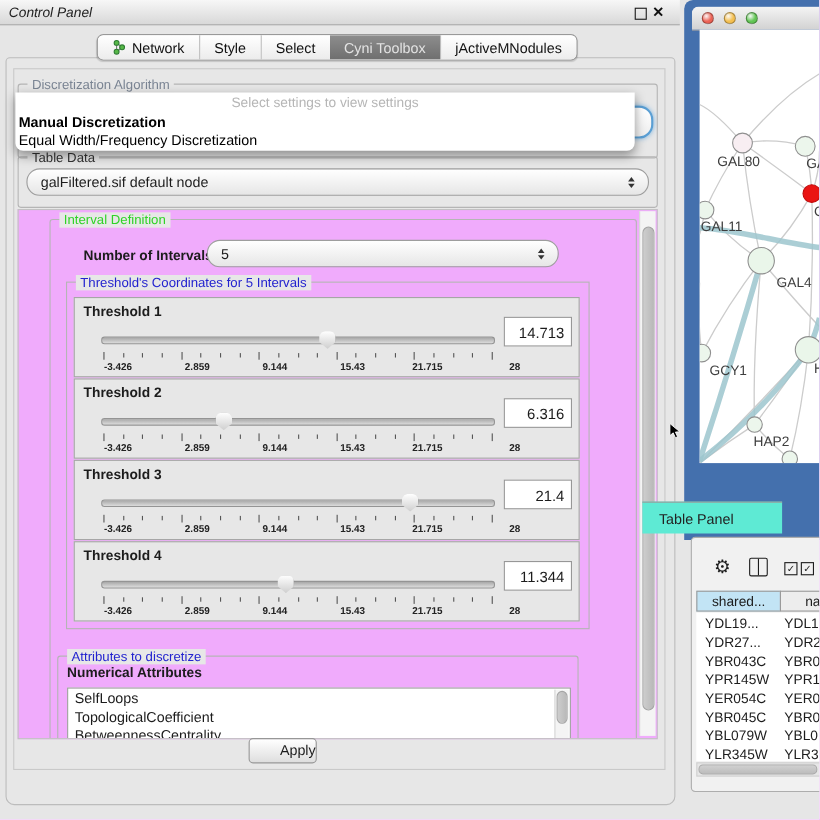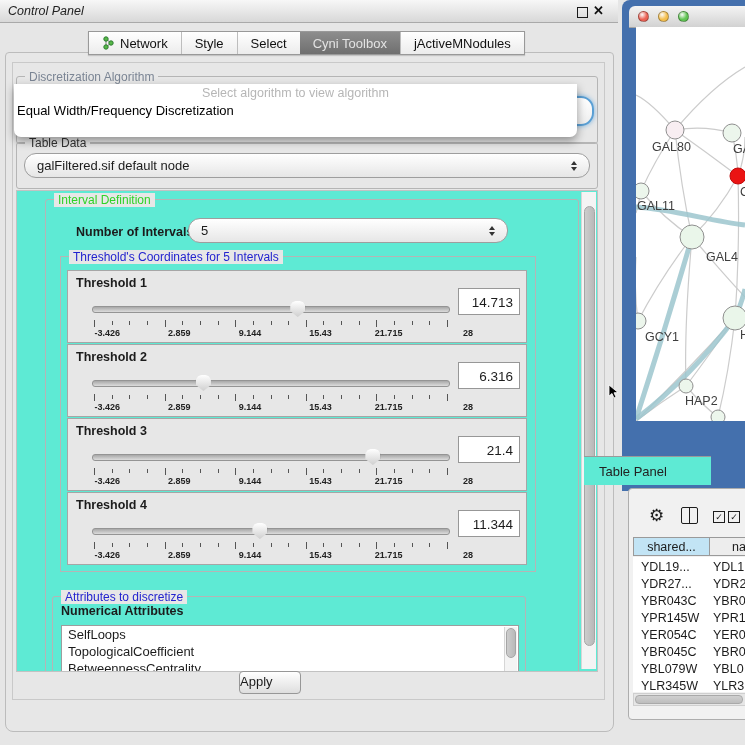--- a/index.html
+++ b/index.html
@@ -12,21 +12,21 @@
     background:linear-gradient(#f7f7f7,#d8d8d8);border-bottom:1px solid #a9a9a9;}
   #win-title{left:8px;top:4px;font-size:12.5px;color:#222;font-style:italic;}
   #float-icon{left:577px;top:7px;width:9px;height:9px;border:1.5px solid #1a1a1a;background:transparent;}
   #close-icon{left:593px;top:3px;font-size:13px;font-weight:900;color:#111;}
 
   #panel-outer{left:5px;top:52px;width:607px;height:678px;background:#e7e7e7;
     border:1px solid #bcbcbc;border-radius:4px 4px 8px 8px;}
   #panel-inner{left:12px;top:62px;width:591px;height:636px;border:1px solid #c9c9c9;background:#e7e7e7;}
 
   
-  .tabstrip{display:flex;border:1px solid #999;border-radius:0;overflow:hidden;background:#fff;
+  .tabstrip{display:flex;border:1px solid #999;border-radius:6px;overflow:hidden;background:#fff;
     height:22px;box-shadow:0 1px 1px rgba(0,0,0,.15);}
   .tab{display:flex;align-items:center;gap:5px;padding:0 13px;font-size:13px;
     background:linear-gradient(#ffffff,#ececec);border-left:1px solid #bdbdbd;white-space:nowrap;color:#111;}
   .tab:first-child{border-left:none;}
   .tab.selected{background:linear-gradient(#8d8d8d,#6f6f6f);color:#e3e3e3;border-left:none;}
   #top-tabs{left:88px;top:31px;}
   #bottom-tabs{left:122px;top:705px;}
 
   
   .group{border:1px solid #b5b5b5;border-radius:3px;}
@@ -51,21 +51,21 @@
     border-radius:0 0 7px 7px;box-shadow:0 4px 10px rgba(0,0,0,.38);overflow:hidden;}
   .popup-placeholder{height:18px;line-height:18px;text-align:center;color:#b6b6b6;font-size:12.5px;}
   .popup-item{height:17px;line-height:17px;padding-left:3px;font-size:13px;color:#000;}
   .popup-item.bold{font-weight:bold;}
 
   #tabledata-group{left:16px;top:142px;width:580px;height:45px;}
   #tabledata-combo{left:24px;top:153px;width:566px;height:25px;}
 
   
   #scrollpane{left:16px;top:190px;width:580px;height:480px;border:1px solid #c2c2c2;
-    background:#5eead4;overflow:hidden;}
+    background:#f0abfc;overflow:hidden;}
   .vscroll{position:absolute;background:#f4f4f4;border-left:1px solid #d6d6d6;}
   .vthumb{position:absolute;background:linear-gradient(90deg,#cdcdcd,#b9b9b9);
     border:1px solid #a5a5a5;border-radius:6px;}
 
   #interval-group{left:28px;top:8px;width:532px;height:478px;border:1px solid #b5b5b5;border-radius:3px;}
   #noi-label{left:30px;top:25px;font-size:12.5px;font-weight:bold;}
   #noi-combo{left:142px;top:18px;width:320px;height:25px;}
   #thr-group{left:14px;top:56px;width:474px;height:314px;border:1px solid #b5b5b5;}
 
   .th-panel{position:absolute;left:6px;width:460px;height:73px;border:1px solid #a6a6a6;background:#e7e7e7;box-sizing:border-box;}
@@ -83,21 +83,21 @@
   .tick-label{position:absolute;top:31px;width:52px;text-align:right;font-size:9px;font-weight:bold;color:#222;}
   .value-box{position:absolute;left:390px;top:17px;width:62px;height:27px;background:#fff;
     border:1px solid #979797;font-size:13.5px;text-align:right;line-height:27px;padding-right:6px;box-sizing:border-box;}
 
   #attr-group{left:6px;top:396px;width:472px;height:84px;border:1px solid #b5b5b5;}
   #attr-title{left:8px;top:7px;font-size:12.5px;font-weight:bold;}
   #attr-list{left:8px;top:28px;width:456px;height:50px;background:#fff;border:1px solid #9d9d9d;overflow:hidden;}
   .attr-item{height:17px;line-height:17px;padding-left:6px;font-size:13px;white-space:nowrap;}
 
   #apply-btn{left:226px;top:671px;width:60px;height:21px;background:linear-gradient(#ffffff,#dedede);
-    border:1px solid #979797;border-radius:4px;font-size:13px;text-align:left;line-height:20px;margin-left:13px;}
+    border:1px solid #979797;border-radius:4px;font-size:13px;text-align:right;line-height:20px;}
 
   
   #net-window{left:622px;top:0;width:123px;height:491px;background:#4470ad;border-radius:8px 0 0 0;}
   #net-titlebar{left:7px;top:6px;width:116px;height:21px;background:linear-gradient(#f4f4f4,#d2d2d2);
     border-radius:6px 0 0 0;border-bottom:1px solid #a5a5a5;}
   .light{position:absolute;top:5px;width:11px;height:11px;border-radius:50%;}
   #net-canvas{left:14px;top:27px;width:109px;height:394px;background:#fff;overflow:hidden;}
 
   #tp-strip{left:584px;top:456px;width:127px;height:28px;background:#5eead4;border-top:1px solid #9a9a9a;}
   #tp-title{left:15px;top:7px;font-size:13px;color:#222;}
@@ -159,22 +159,23 @@
       <div class="tab">
         <span>jActiveMNodules</span>
       </div>
     </div>
 
   <div class="abs group" id="algo-group">
     <span class="group-label lbl-gray">Discretization Algorithm</span>
   </div>
   <div class="abs" id="algo-combo"></div>
   <div class="abs" id="algo-popup">
-    <div class="popup-placeholder">Select algorithm to view algorithm</div>
+    <div class="popup-placeholder">Select settings to view settings</div>
     <div id="popup-items">
+        <div class="popup-item bold">Manual Discretization</div>
         <div class="popup-item">Equal Width/Frequency Discretization</div>
       </div>
   </div>
 
   <div class="abs group" id="tabledata-group">
     <span class="group-label lbl-dark">Table Data</span>
   </div>
   <div class="abs combo" id="tabledata-combo">
     <span class="val">galFiltered.sif default node</span>
     <span class="spin">

